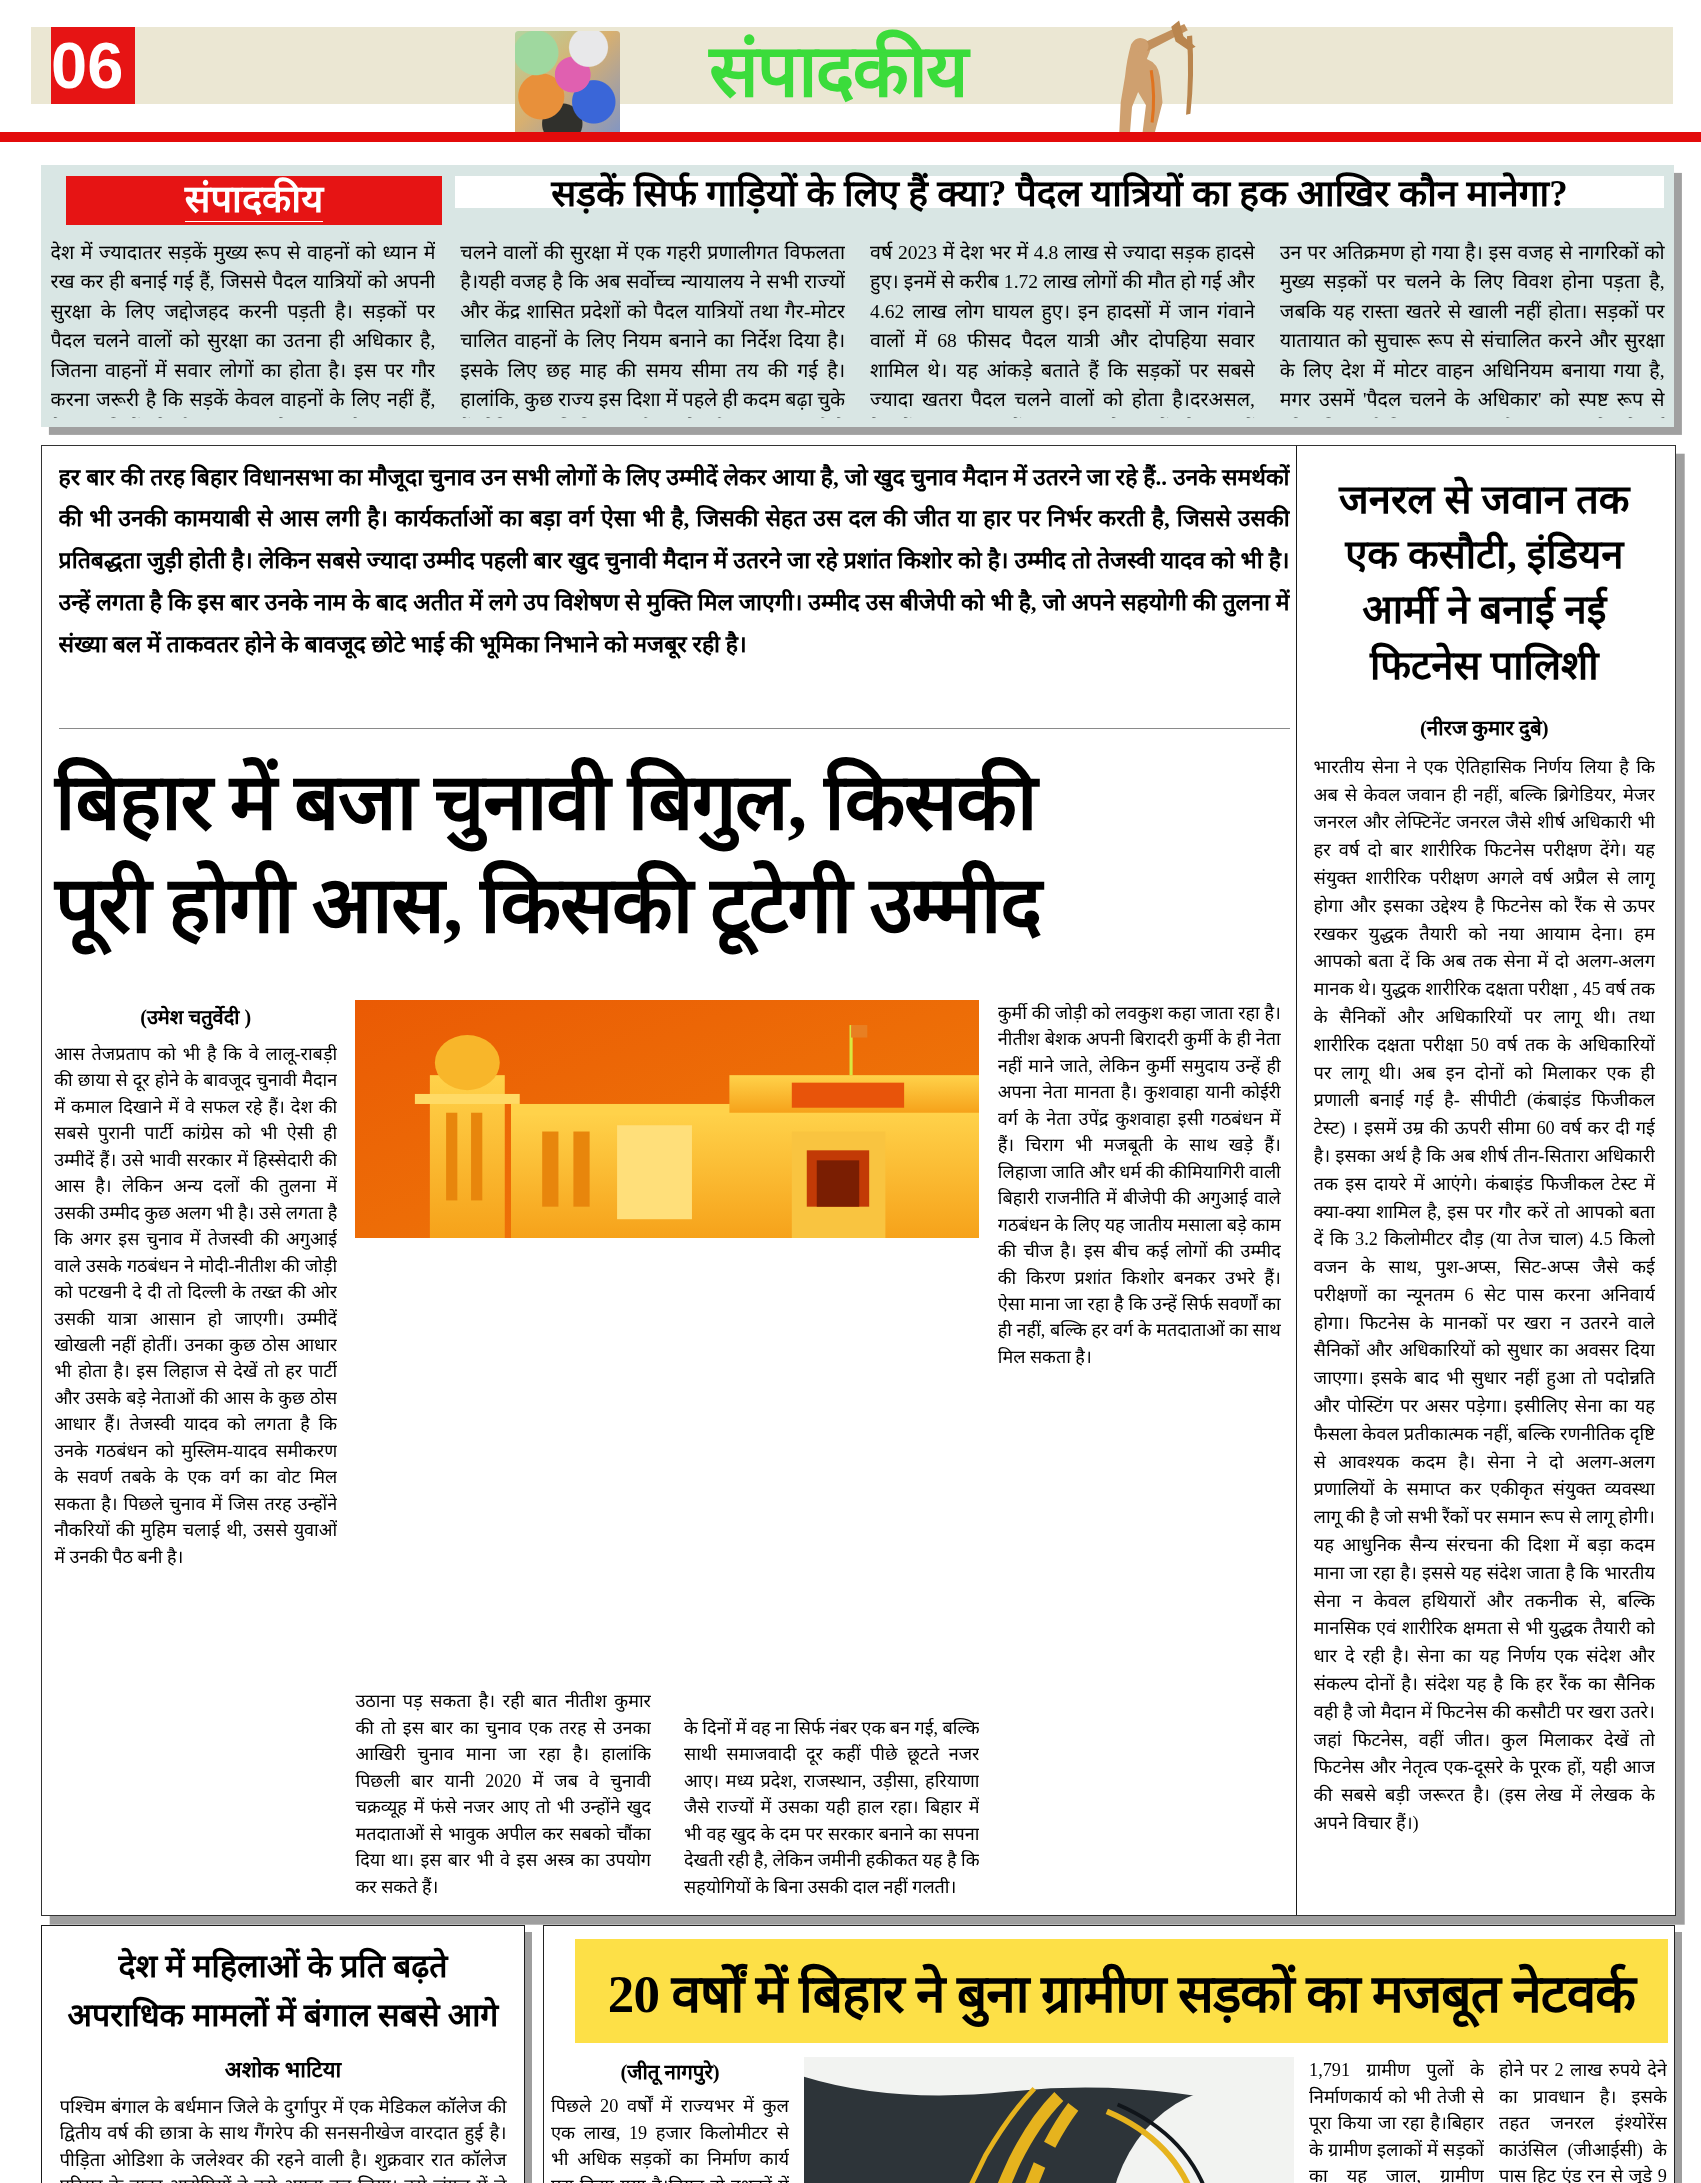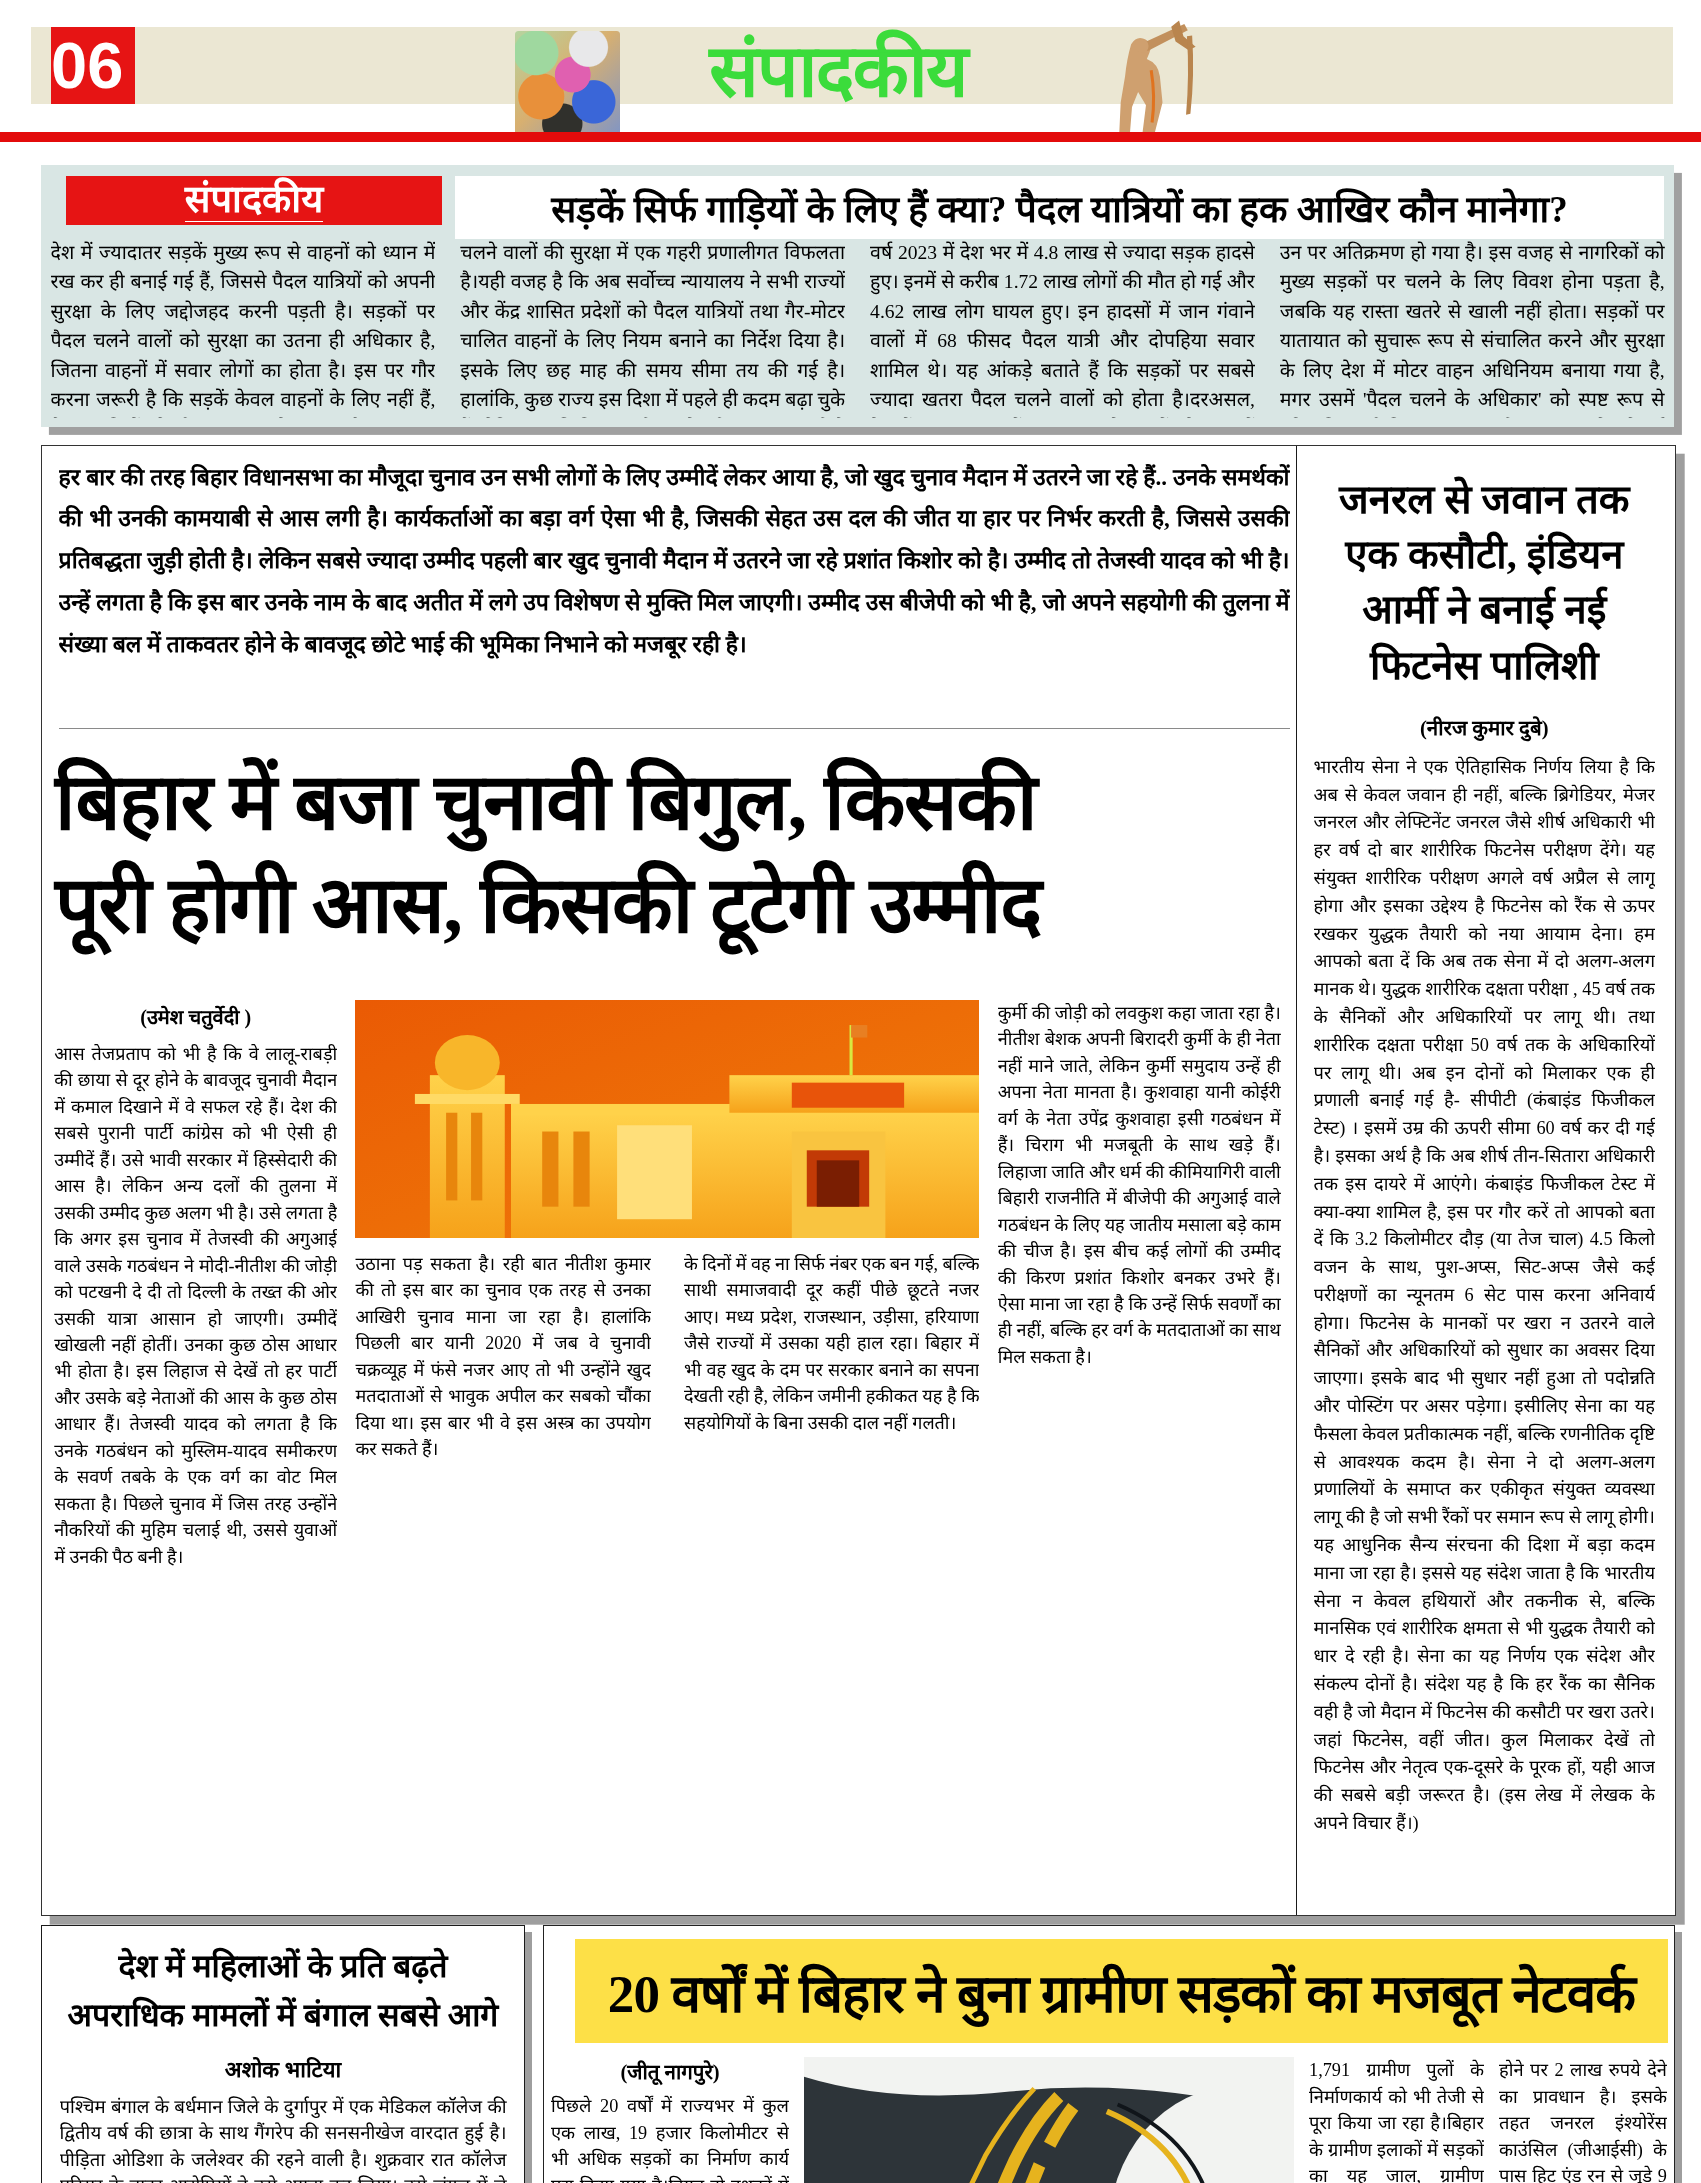--- a/index.html
+++ b/index.html
@@ -26,38 +26,38 @@
   .masthead-blk{position:absolute;left:1279px;top:31px;width:393px;text-align:center;}
   .masthead{font-weight:bold;font-size:47px;line-height:1.05;color:#d31111;letter-spacing:-0.9px;}
   .dateline{margin-top:7.9px;font-weight:bold;font-size:25px;color:#111;}
   .red-rule{position:absolute;left:0;top:132px;width:1701px;height:9.6px;background:#e30b0b;}
   
   .topbox{position:absolute;left:41px;top:165px;width:1633px;height:262px;background:#d9e6e4;
       box-shadow:7.9px 7.9px 0 #a0a0a0;}
   .ed-label{position:absolute;left:25px;top:10.5px;width:376px;height:49px;background:#e61414;
       display:flex;align-items:center;justify-content:center;}
   .ed-label span{font-weight:bold;font-size:38px;color:#fff;border-bottom:1.7px solid #fff;line-height:1.15;}
-  .ed-headline{position:absolute;left:414px;top:10.5px;width:1209px;height:63px;background:#fff;
+  .ed-headline{position:absolute;left:414px;top:10.5px;width:1209px;height:32px;background:#fff;
       display:flex;align-items:center;justify-content:center;font-weight:bold;font-size:37px;}
   .ed-cols{position:absolute;left:9.6px;top:73px;width:1614px;height:180px;display:flex;gap:25px;}
   .ed-col{flex:1;font-size:19.6px;line-height:1.5;text-align:justify;overflow:hidden;}
   
   .midbox{position:absolute;left:41px;top:445px;width:1633px;height:1469px;background:#fff;
       border:1.3px solid #333;box-shadow:8.7px 8.7px 0 #9e9e9e;}
   .lead-intro{position:absolute;left:16.6px;top:10.5px;width:1231px;height:267px;overflow:hidden;
       font-weight:bold;font-size:23px;line-height:1.82;text-align:justify;border-bottom:1.3px solid #8a8a8a;
       padding-bottom:4.4px;}
   .lead-h1{position:absolute;left:13px;top:306px;width:1240px;font-weight:bold;font-size:79px;
       line-height:1.3;letter-spacing:-1.3px;}
   .lead-cols{position:absolute;left:12.2px;top:554px;width:1244px;height:900px;display:flex;gap:18.3px;}
   .lead-c{font-size:18px;line-height:1.47;text-align:justify;overflow:hidden;}
   .c-640{width:283px;flex:none;}
   .midcol{width:624px;flex:none;display:flex;flex-direction:column;gap:13px;}
   .vidhan-img{width:100%;height:238px;flex:none;}
-  .mid-two{display:flex;gap:33px;flex:1;overflow:hidden;}
+  .mid-two{display:flex;gap:33px;flex:1;overflow:hidden;align-items:flex-end;}
   .mid-two>div{flex:1;font-size:18px;line-height:1.47;text-align:justify;overflow:hidden;}
   .byline-c{font-weight:bold;font-size:20px;text-align:center;margin:2.6px 0 11.4px 0;}
   
   .army{position:absolute;right:7px;top:0;width:372px;height:100%;border-left:1.3px solid #1a1a1a;
       padding:26px 13px 8.7px 16.6px;box-sizing:border-box;}
   .army-h{font-weight:bold;font-size:40px;line-height:1.38;text-align:center;}
   .army-by{font-weight:bold;font-size:20.5px;text-align:center;margin:20px 0 13px 0;}
   .army-body{font-size:18.3px;line-height:1.52;text-align:justify;height:1227px;overflow:hidden;}
   
   .crimebox{position:absolute;left:41px;top:1925px;width:484px;height:727px;background:#fff;

